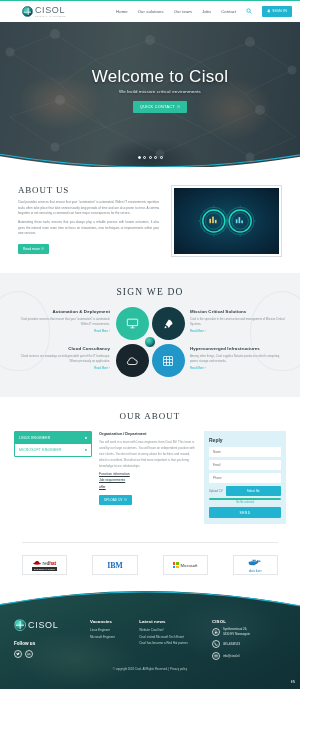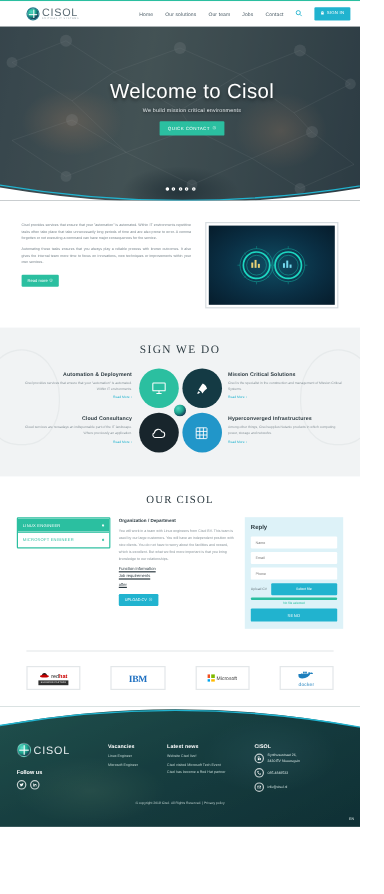--- a/index.html
+++ b/index.html
@@ -397,20 +397,21 @@
   </div>
 
   <svg class="hero-curve" viewBox="0 0 340 30" preserveAspectRatio="none">
     <path d="M0 2 Q170 34 340 2 L340 30 L0 30 Z" fill="#ffffff"></path>
     <path d="M0 0 Q170 32 340 0" stroke="#21b3cf" stroke-width="1.1" fill="none"></path>
   </svg>
 </div>
 
 <div class="about">
   <div class="about-left">
+    <div class="about-title">ABOUT US</div>
     <p class="about-p">Cisol provides services that ensure that your "automation" is automated. Within IT environments repetitive tasks often take place that take unnecessarily long periods of time and are also prone to error. A comma forgotten or not executing a command can have major consequences for the service.</p>
     <p class="about-p">Automating these tasks ensures that you always play a reliable process with known outcomes. It also gives the internal team more time to focus on innovations, new techniques or improvements within your own services.</p>
     <button class="btn-readmore">
       <span>Read more</span>
       <span>
         <svg width="3" height="3" viewBox="0 0 16 16" fill="none" stroke="currentColor" stroke-width="1.6">
           <circle cx="8" cy="8" r="6.5"></circle>
             <path d="M6 8h4M8.4 6l2 2-2 2"></path>
         </svg>
       </span>
@@ -519,21 +520,21 @@
           <span>Read More</span>
           <span>›</span>
         </span>
       </div>
     </div>
     <div class="wwd-center-logo"></div>
   </div>
 </div>
 
 <div class="jobs">
-  <div class="jobs-title">OUR CISOL</div>
+  <div class="jobs-title">OUR ABOUT</div>
 
   <div class="jobs-grid">
     <div class="jobs-col-list">
       <div class="job-box">
         <div class="job-item active">
           <span>LINUX ENGINEER</span>
           <span>
             <svg width="3.4" height="3.4" viewBox="0 0 24 24" fill="currentColor">
               <path d="M12 8a4 4 0 100 8 4 4 0 000-8zm0 6a2 2 0 110-4 2 2 0 010 4z"></path>
               <path d="M19.4 13l1.6-1.2-1.6-2.8-2 .7a7 7 0 00-1.6-1L15.4 6h-3.2l-.4 2.7c-.6.2-1.1.6-1.6 1l-2-.7L6.6 11.8 8.2 13c0 .3-.1.6-.1 1s0 .7.1 1l-1.6 1.2 1.6 2.8 2-.7c.5.4 1 .8 1.6 1l.4 2.7h3.2l.4-2.7c.6-.2 1.1-.6 1.6-1l2 .7 1.6-2.8L19.4 15c0-.3.1-.6.1-1s0-.7-.1-1z" opacity=".85"></path>

